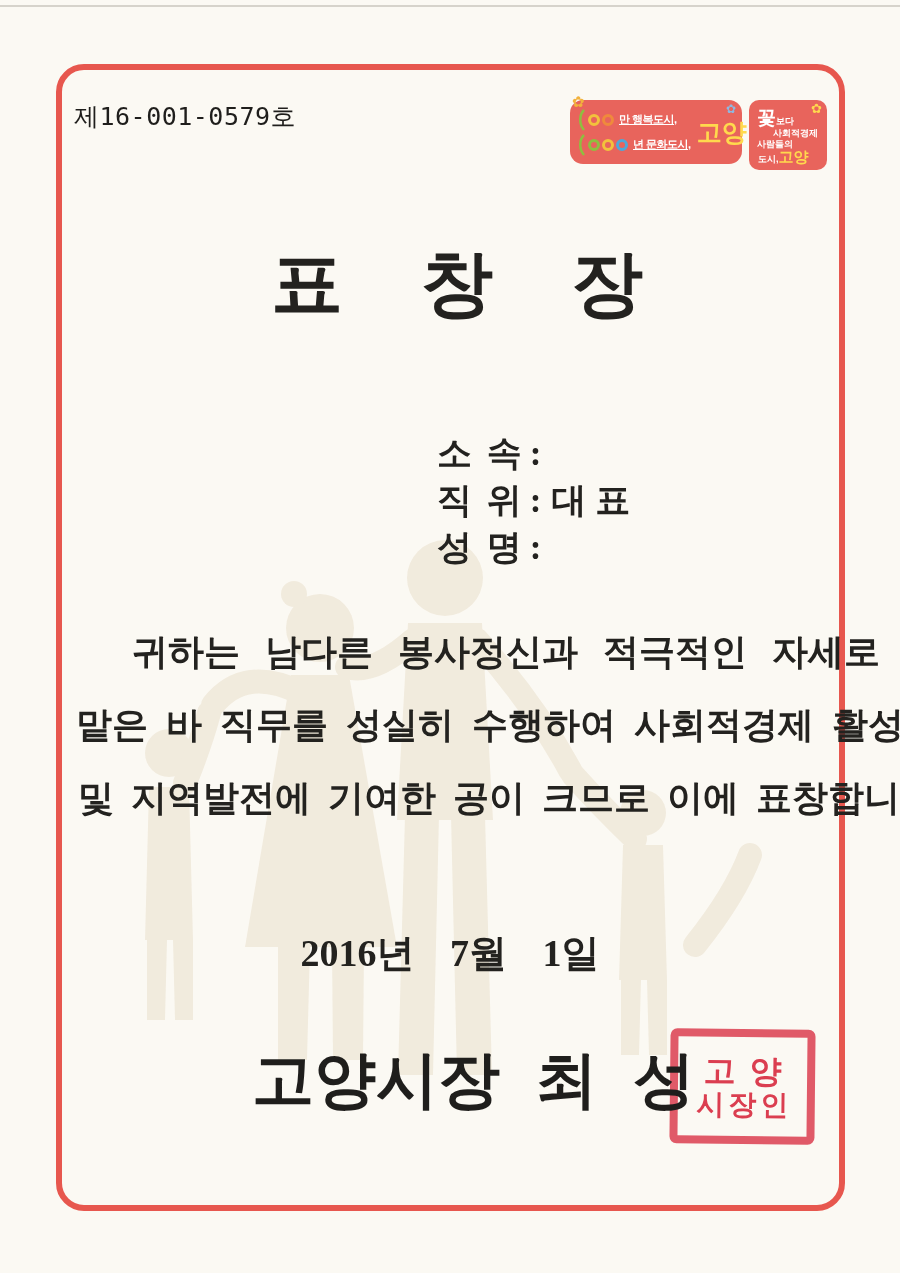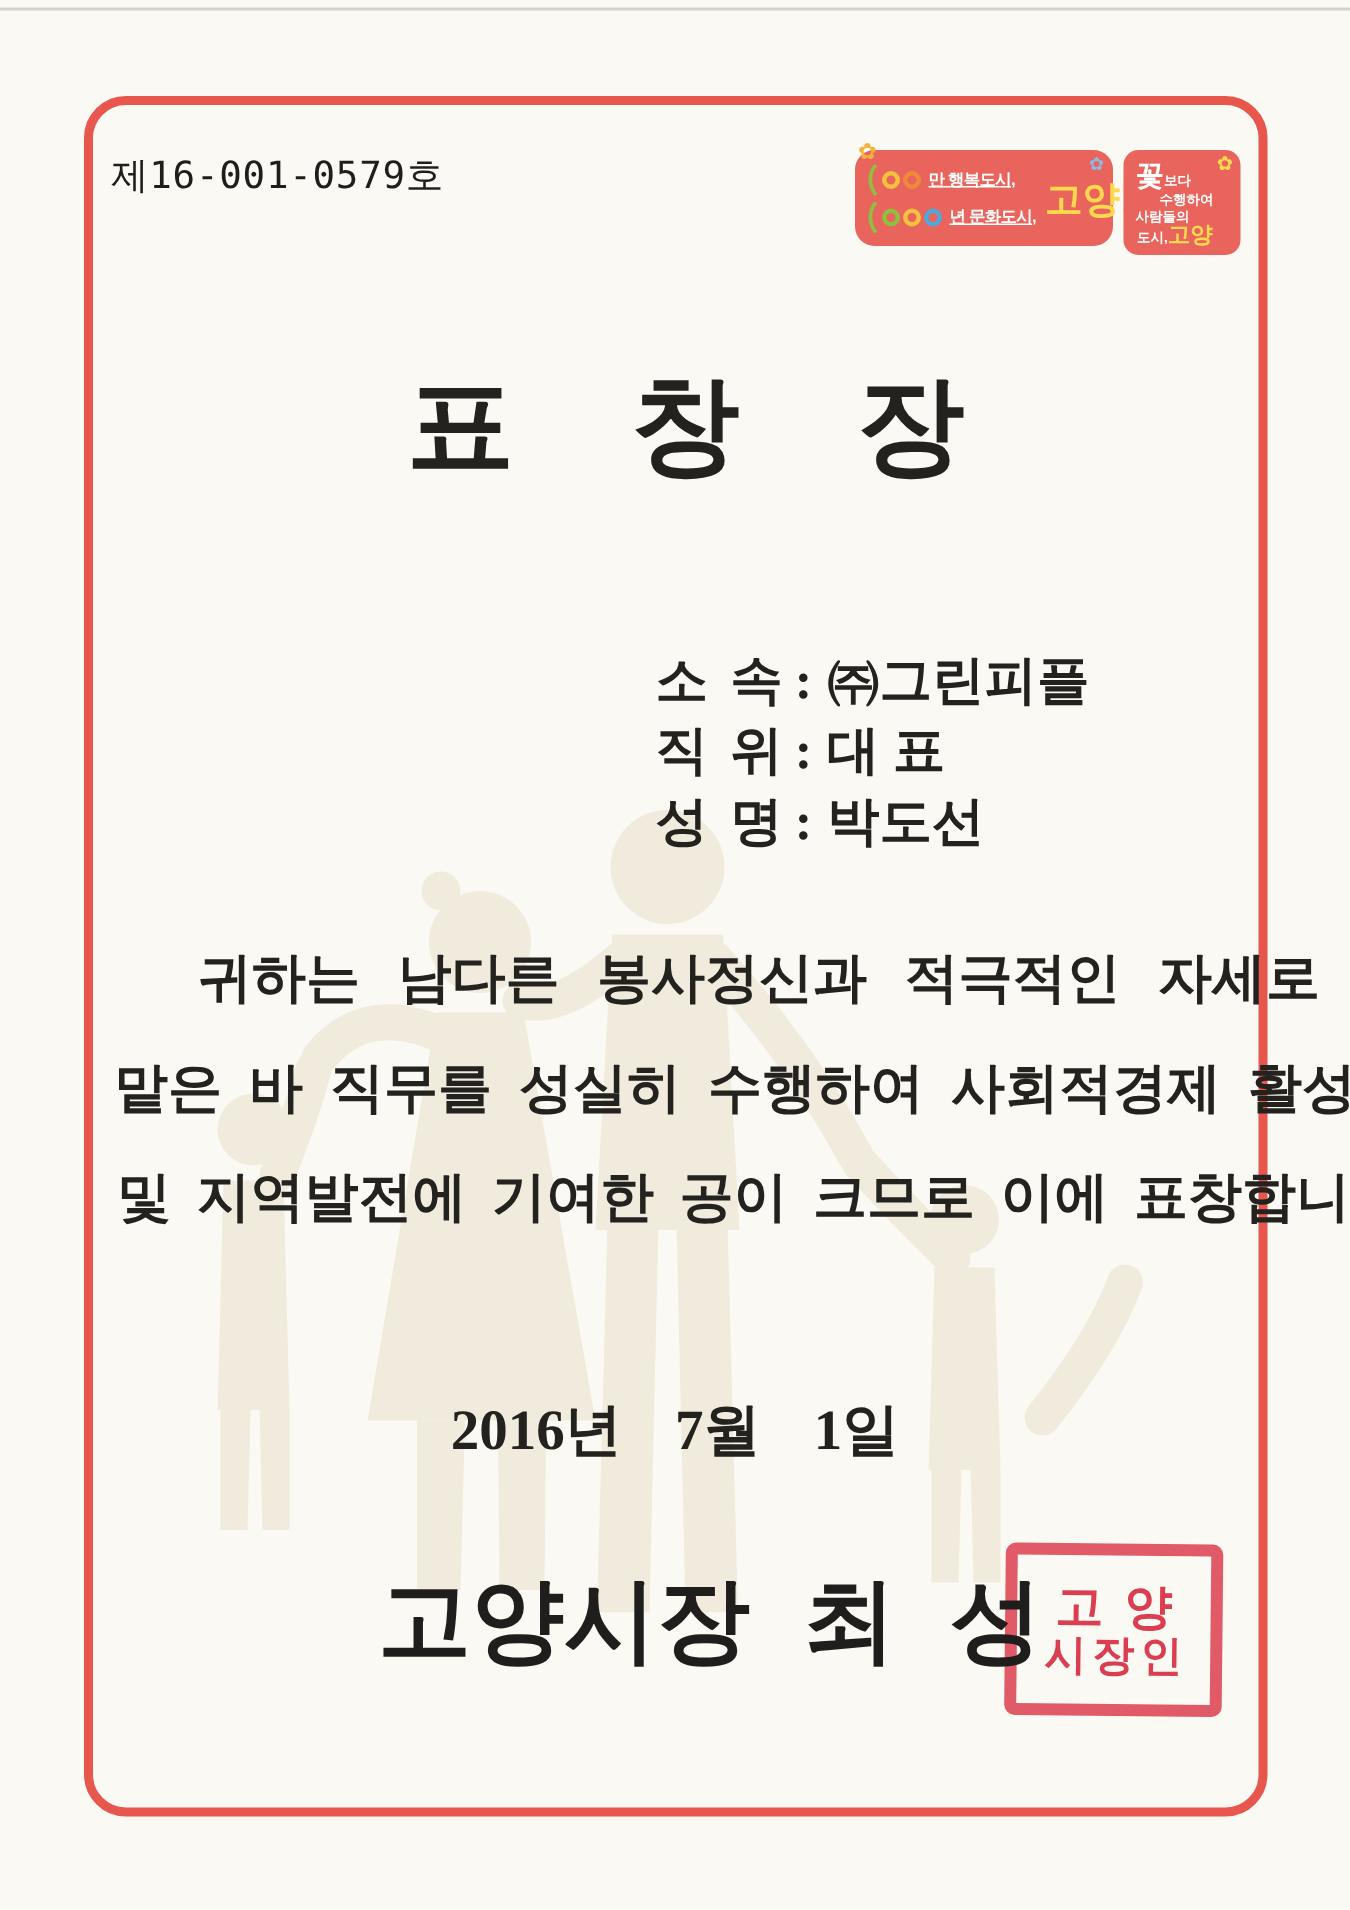--- a/index.html
+++ b/index.html
@@ -139,45 +139,43 @@
       </div>
     </div>
     <span class="goyang-accent">고양!</span>
   </div>
 
   <div class="logo-right">
     <span class="flower yellow">✿</span>
     <div class="lr-line">
       <span class="lr-big">꽃</span><span>보다</span>
     </div>
-    <div class="lr-line l2">수행하여</div>
+    <div class="lr-line l2">사회적경제</div>
     <div class="lr-line l3">사람들의</div>
     <div class="lr-line l4">
       <span>도시,</span><span class="lr-accent">고양</span>
     </div>
   </div>
 </div>
 
 <div class="title">표 창 장</div>
 
 <div class="recipient">
   <div class="r-row">
     <span class="r-label">소 속</span>
     <span class="r-colon">:</span>
-    <span class="r-value">㈜그린피플</span>
   </div>
   <div class="r-row">
     <span class="r-label">직 위</span>
     <span class="r-colon">:</span>
     <span class="r-value">대 표</span>
   </div>
   <div class="r-row">
     <span class="r-label">성 명</span>
     <span class="r-colon">:</span>
-    <span class="r-value">박도선</span>
   </div>
 </div>
 
 <div class="body-text">
   <div class="b-line l1">귀하는 남다른 봉사정신과 적극적인 자세로</div>
   <div class="b-line l2">맡은 바 직무를 성실히 수행하여 사회적경제 활성화</div>
   <div class="b-line l3">및 지역발전에 기여한 공이 크므로 이에 표창합니다.</div>
 </div>
 
 <div class="date">2016년 7월 1일</div>

